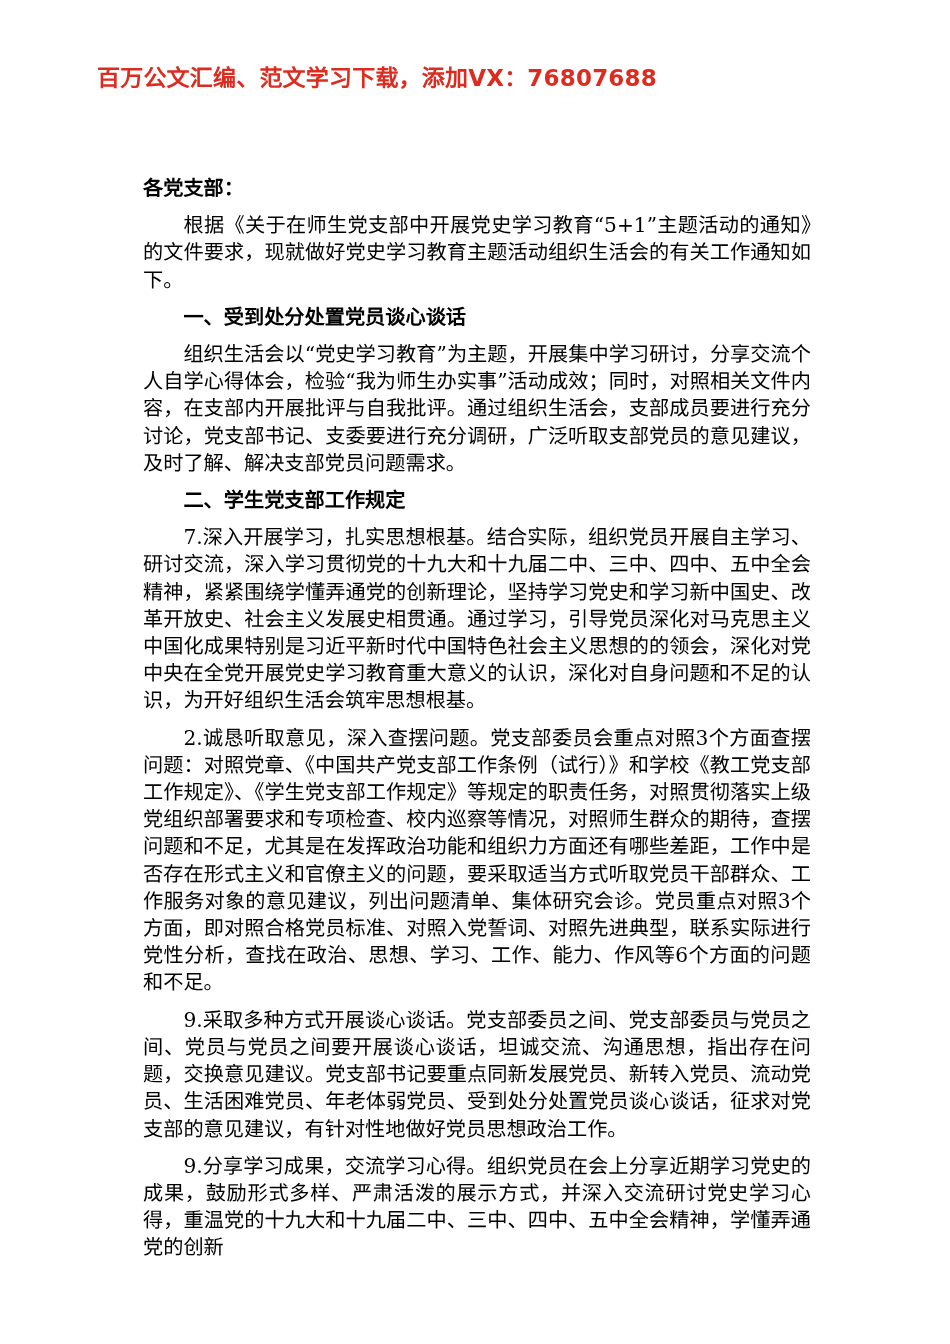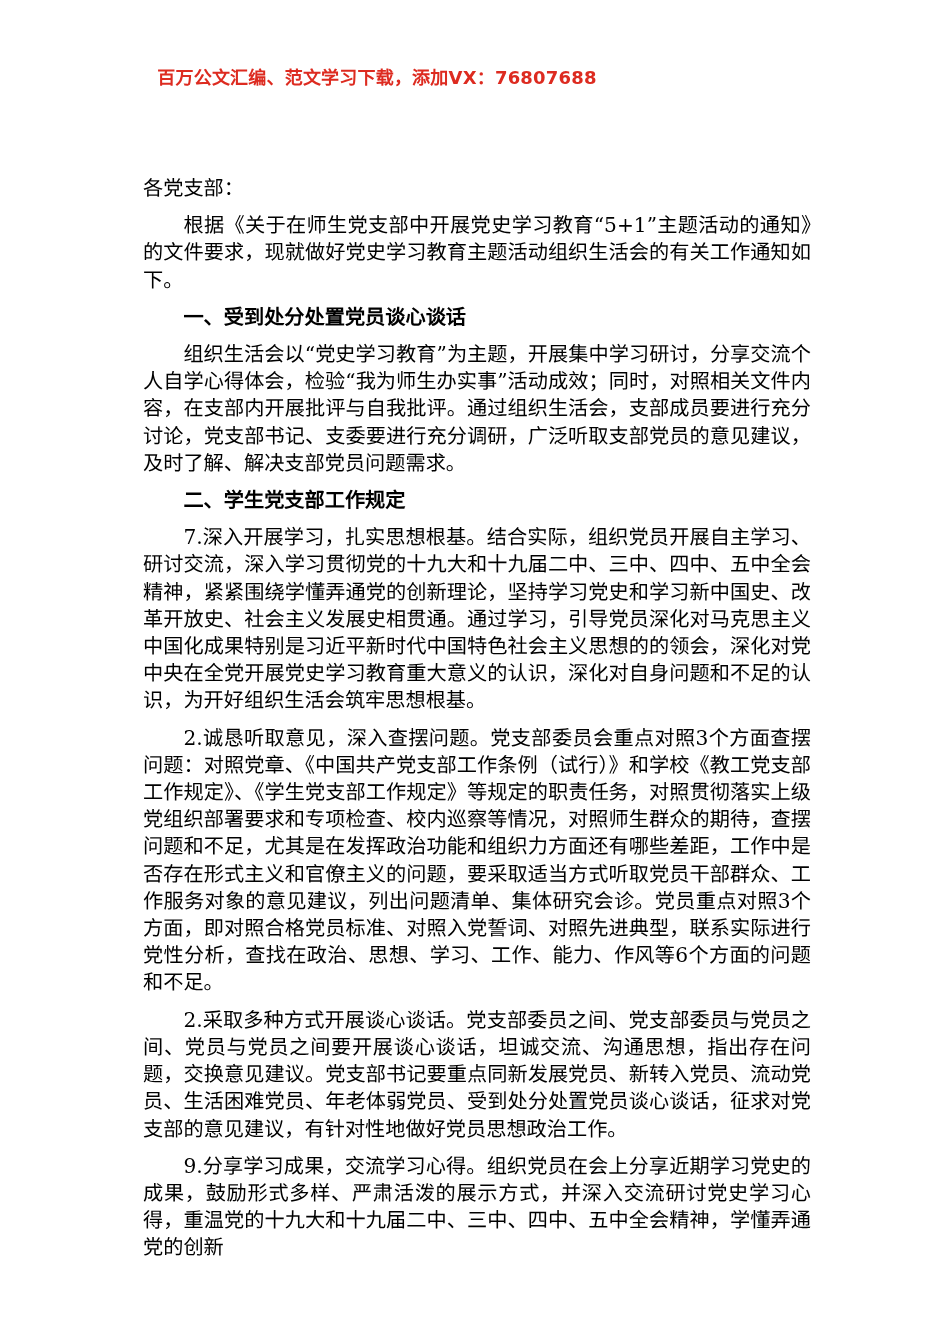--- a/index.html
+++ b/index.html
@@ -26,21 +26,21 @@
 
   
   .promo-header {
     position: absolute;
     top: 64px;
     left: 0;
     width: 754px;
     text-align: center;
     font-family: "DejaVu Sans", "Liberation Sans", sans-serif;
     font-weight: bold;
-    font-size: 18px;
+    font-size: 23px;
     line-height: 28px;
     color: #dd2b20;
     letter-spacing: 0.2px;
     white-space: nowrap;
   }
 
   
   .doc-body {
     position: absolute;
     top: 175px;
@@ -57,20 +57,21 @@
     font-size: 20.2px;
     line-height: 27.2px;
     text-align: justify;
     text-justify: inter-ideograph;
     letter-spacing: 0;
   }
 
   .salutation {
     font-family: "DejaVu Serif", "Liberation Serif", serif;
     margin-bottom: 10px !important;
+    font-weight: bold;
   }
 
   .para {
     font-family: "DejaVu Serif", "Liberation Serif", serif;
     text-indent: 2em;
     margin-bottom: 10px !important;
   }
 
   .heading-1,
   .heading-2 {
@@ -97,19 +98,19 @@
 
     <p class="para">组织生活会以“党史学习教育”为主题，开展集中学习研讨，分享交流个人自学心得体会，检验“我为师生办实事”活动成效；同时，对照相关文件内容，在支部内开展批评与自我批评。通过组织生活会，支部成员要进行充分讨论，党支部书记、支委要进行充分调研，广泛听取支部党员的意见建议，及时了解、解决支部党员问题需求。</p>
 
     <h2 class="heading-1">二、学生党支部工作规定</h2>
 
 
     <p class="para">7.深入开展学习，扎实思想根基。结合实际，组织党员开展自主学习、研讨交流，深入学习贯彻党的十九大和十九届二中、三中、四中、五中全会精神，紧紧围绕学懂弄通党的创新理论，坚持学习党史和学习新中国史、改革开放史、社会主义发展史相贯通。通过学习，引导党员深化对马克思主义中国化成果特别是习近平新时代中国特色社会主义思想的的领会，深化对党中央在全党开展党史学习教育重大意义的认识，深化对自身问题和不足的认识，为开好组织生活会筑牢思想根基。</p>
 
     <p class="para">2.诚恳听取意见，深入查摆问题。党支部委员会重点对照3个方面查摆问题：对照党章、《中国共产党支部工作条例（试行）》和学校《教工党支部工作规定》、《学生党支部工作规定》等规定的职责任务，对照贯彻落实上级党组织部署要求和专项检查、校内巡察等情况，对照师生群众的期待，查摆问题和不足，尤其是在发挥政治功能和组织力方面还有哪些差距，工作中是否存在形式主义和官僚主义的问题，要采取适当方式听取党员干部群众、工作服务对象的意见建议，列出问题清单、集体研究会诊。党员重点对照3个方面，即对照合格党员标准、对照入党誓词、对照先进典型，联系实际进行党性分析，查找在政治、思想、学习、工作、能力、作风等6个方面的问题和不足。</p>
 
-    <p class="para">2.采取多种方式开展谈心谈话。党支部委员之间、党支部委员与党员之间、党员与党员之间要开展谈心谈话，坦诚交流、沟通思想，指出存在问题，交换意见建议。党支部书记要重点同新发展党员、新转入党员、流动党员、生活困难党员、年老体弱党员、受到处分处置党员谈心谈话，征求对党支部的意见建议，有针对性地做好党员思想政治工作。</p>
+    <p class="para">9.采取多种方式开展谈心谈话。党支部委员之间、党支部委员与党员之间、党员与党员之间要开展谈心谈话，坦诚交流、沟通思想，指出存在问题，交换意见建议。党支部书记要重点同新发展党员、新转入党员、流动党员、生活困难党员、年老体弱党员、受到处分处置党员谈心谈话，征求对党支部的意见建议，有针对性地做好党员思想政治工作。</p>
 
 
     <p class="para">9.分享学习成果，交流学习心得。组织党员在会上分享近期学习党史的成果，鼓励形式多样、严肃活泼的展示方式，并深入交流研讨党史学习心得，重温党的十九大和十九届二中、三中、四中、五中全会精神，学懂弄通党的创新</p>
 
   </div>
 </div>
 
 </body></html>

